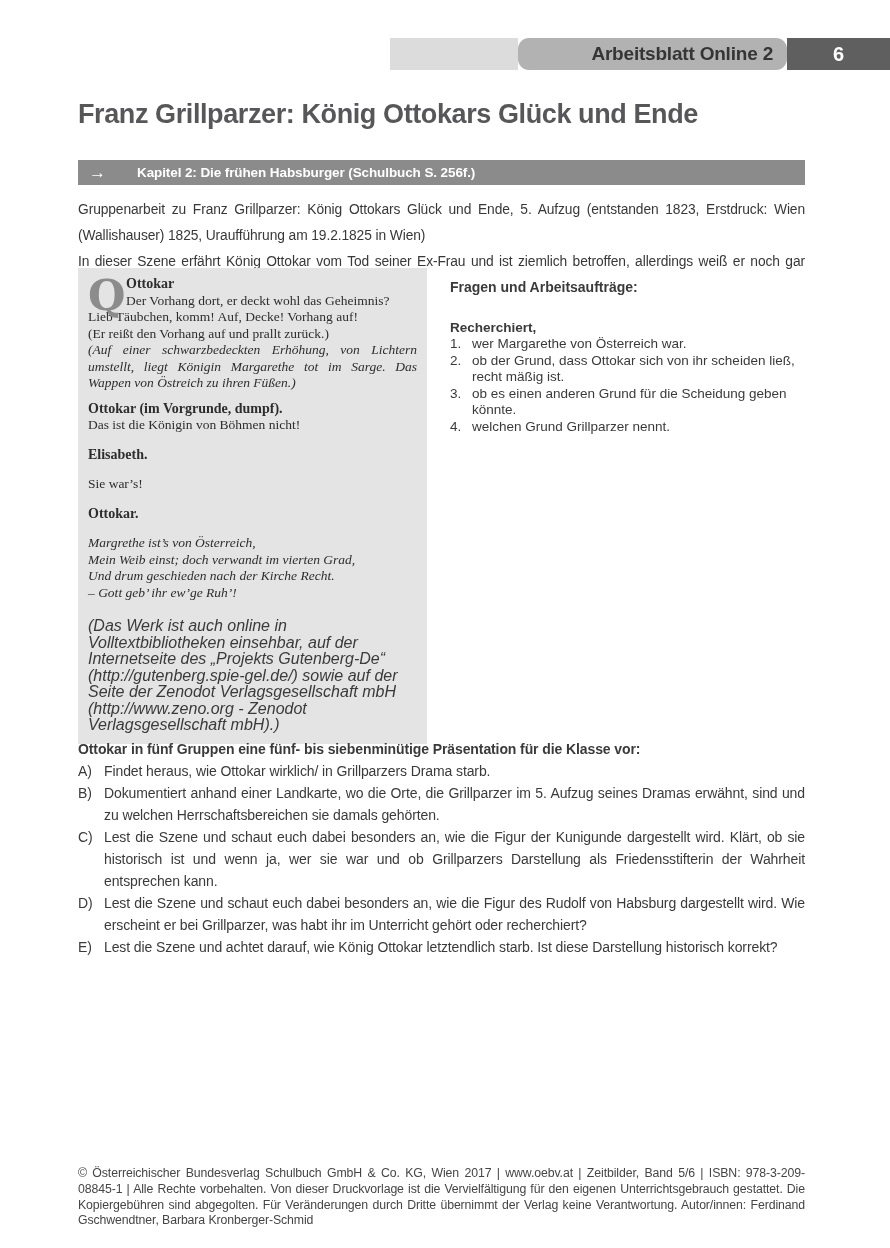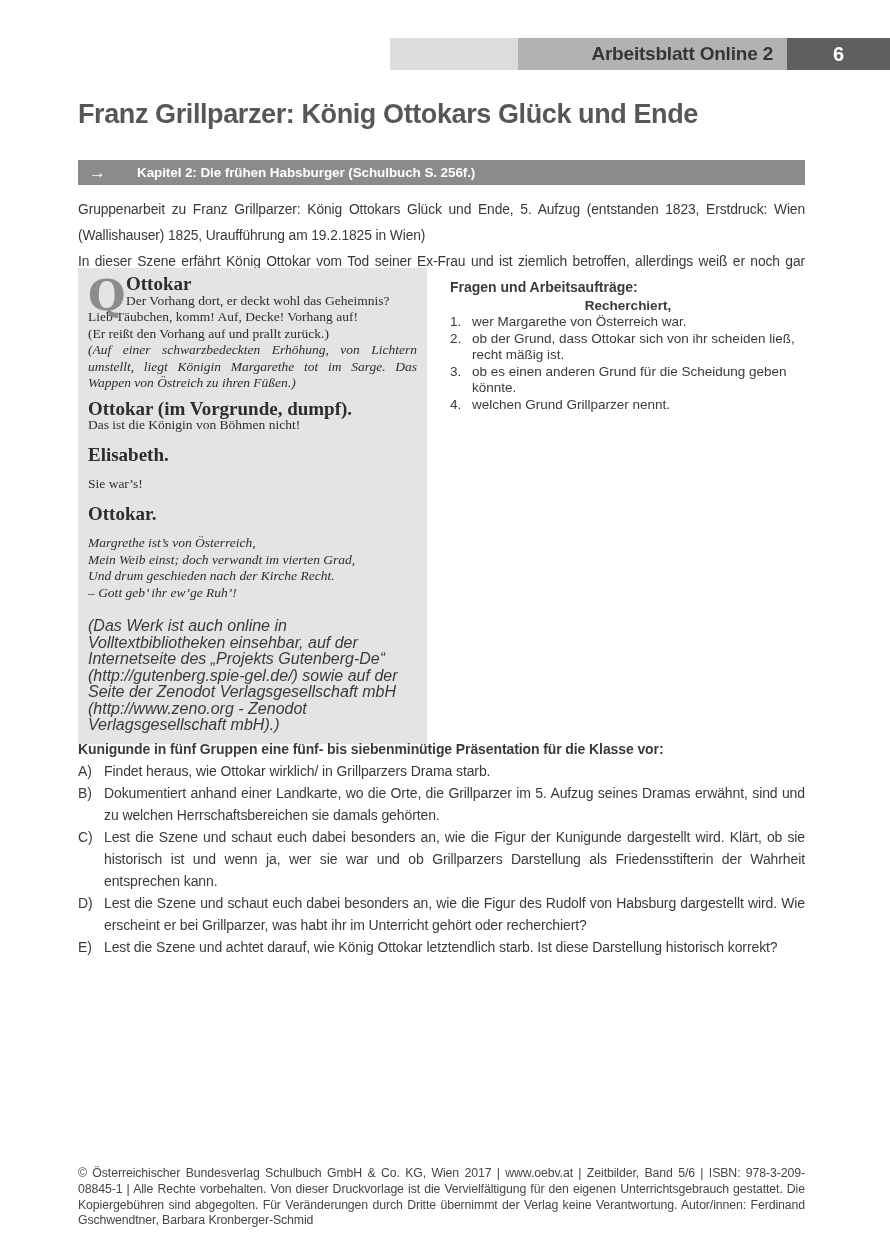--- a/index.html
+++ b/index.html
@@ -7,21 +7,21 @@
   .page {
     position:relative; width:890px; height:1248px; background:#ffffff;
     font-family:"Liberation Sans", sans-serif; color:#3a3a3a; overflow:hidden;
   }
 
   
   .hdr-light { position:absolute; left:390px; top:38px; width:128px; height:32px; background:#dcdcdc; }
   .hdr-mid {
     position:absolute; left:518px; top:38px; width:269px; height:32px; background:#b2b2b2;
     display:flex; align-items:center; justify-content:flex-end; padding-right:14px;
-    font-weight:bold; font-size:19px; color:#353535; letter-spacing:-0.2px;
+    font-weight:bold; font-size:19px; color:#353535; letter-spacing:-0.2px;border-radius:11px;
   }
   .hdr-dark {
     position:absolute; left:787px; top:38px; width:103px; height:32px; background:#5f5f5f;
     display:flex; align-items:center; justify-content:center;
     color:#ffffff; font-weight:bold; font-size:20px;
   }
 
   
   .doc-title {
     position:absolute; left:78px; top:99px; width:727px;
@@ -47,39 +47,39 @@
     position:absolute; left:78px; top:268px; width:349px; min-height:444px;
     background:#e4e4e4; padding:8px 10px 10px 10px;
     font-family:"Liberation Serif", serif; font-size:13.5px; line-height:16.5px; color:#2d2d2d;
   }
   .q-marker {
     position:absolute; left:10px; top:6px;
     font-family:"DejaVu Serif", serif; font-weight:bold; font-size:43px; line-height:1;
     color:#8c8c8c;
   }
   .quote-box .indent { padding-left:38px; }
-  .speaker { font-weight:bold; font-style:normal; font-size:19px; }
+  .speaker { font-weight:bold; font-style:normal; font-size:14px; }
   .vline { }
   .stage { font-style:italic; text-align:justify; }
   .gap9  { margin-top:9px; }
   .gap13 { margin-top:13px; }
   .verse { font-style:italic; white-space:pre-line; }
   .cite {
     font-family:"Liberation Sans", sans-serif; font-style:italic;
     font-size:12px; line-height:15px; margin-top:4px; color:#3a3a3a;
   }
   .online-note {
     font-family:"Liberation Sans", sans-serif; font-style:italic;
     font-size:16px; line-height:16.5px; margin-top:17px; color:#3a3a3a;
   }
 
   
   .tasks { position:absolute; left:450px; top:279px; width:356px; font-size:13.5px; line-height:16.5px; }
   .tasks-heading { font-weight:bold; font-size:14px; }
-  .tasks-sub { font-weight:bold; margin-top:2px;text-align:center; }
+  .tasks-sub { font-weight:bold; margin-top:24px; }
   .titem { display:flex; }
   .tnum { width:22px; flex:none; }
   .ttext { flex:1; }
 
   
   .group { position:absolute; left:78px; top:738px; width:727px; font-size:14px; line-height:22px; letter-spacing:-0.1px; }
   .group-heading { font-weight:bold; }
   .gitem { display:flex; }
   .gletter { width:26px; flex:none; }
   .gtext { flex:1; text-align:justify; }
@@ -153,21 +153,21 @@
       <span class="tnum">3.</span>
       <span class="ttext">ob es einen anderen Grund für die Scheidung geben könnte.</span>
     </div>
     <div class="titem">
       <span class="tnum">4.</span>
       <span class="ttext">welchen Grund Grillparzer nennt.</span>
     </div>
   </div>
 
   <div class="group">
-    <div class="group-heading">Kunigunde in fünf Gruppen eine fünf- bis siebenminütige Präsentation für die Klasse vor:</div>
+    <div class="group-heading">Ottokar in fünf Gruppen eine fünf- bis siebenminütige Präsentation für die Klasse vor:</div>
     <div class="gitem">
       <span class="gletter">A)</span>
       <span class="gtext">Findet heraus, wie Ottokar wirklich/ in Grillparzers Drama starb.</span>
     </div>
     <div class="gitem">
       <span class="gletter">B)</span>
       <span class="gtext">Dokumentiert anhand einer Landkarte, wo die Orte, die Grillparzer im 5. Aufzug seines Dramas erwähnt, sind und zu welchen Herrschaftsbereichen sie damals gehörten.</span>
     </div>
     <div class="gitem">
       <span class="gletter">C)</span>

